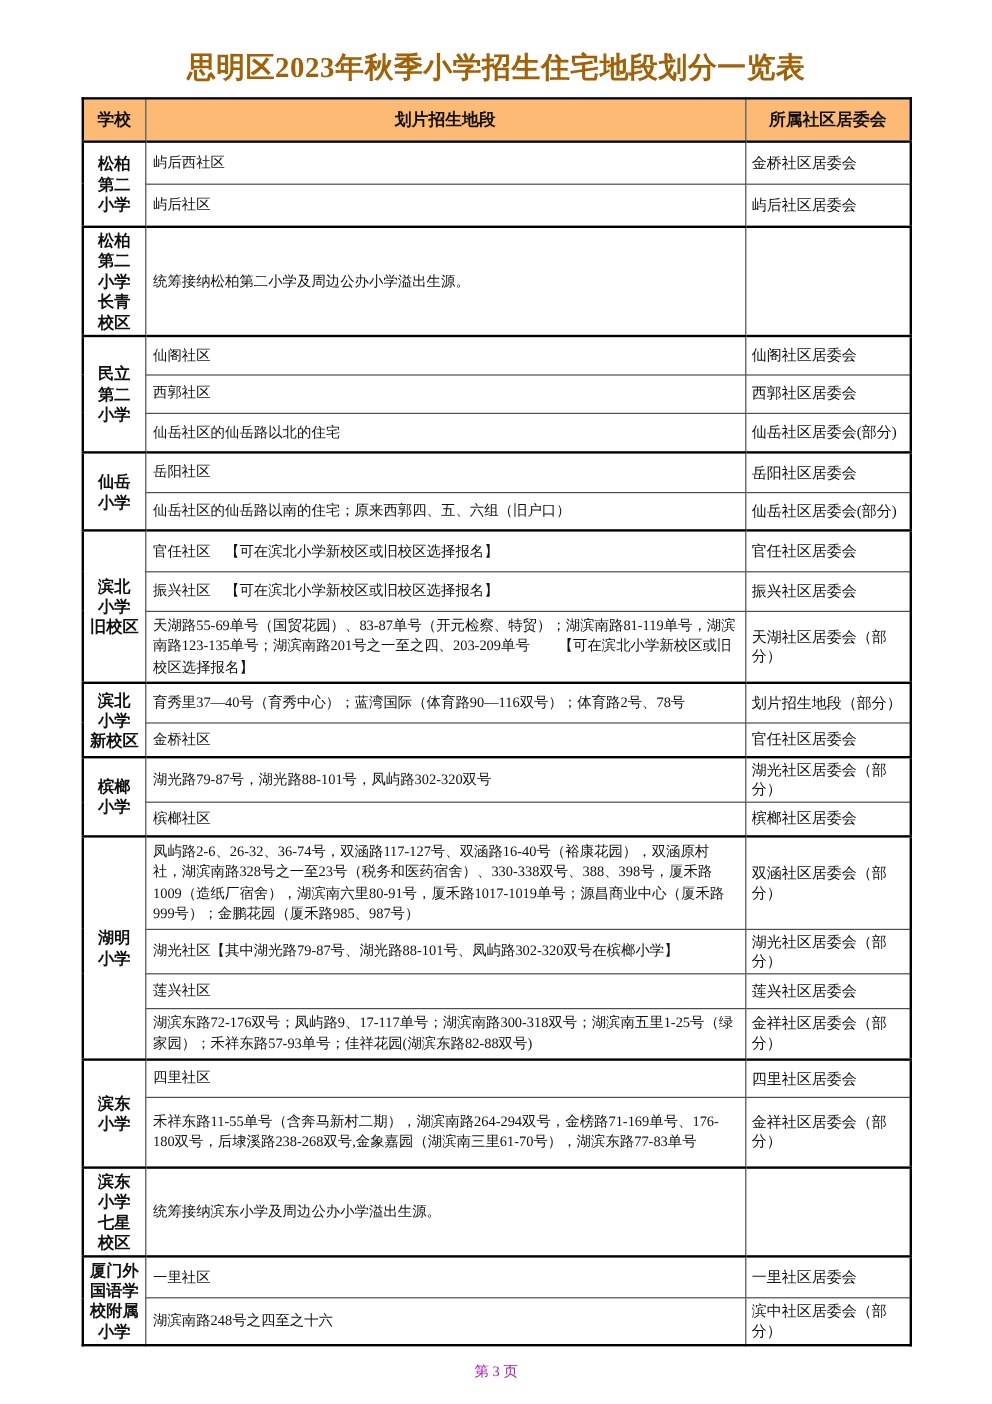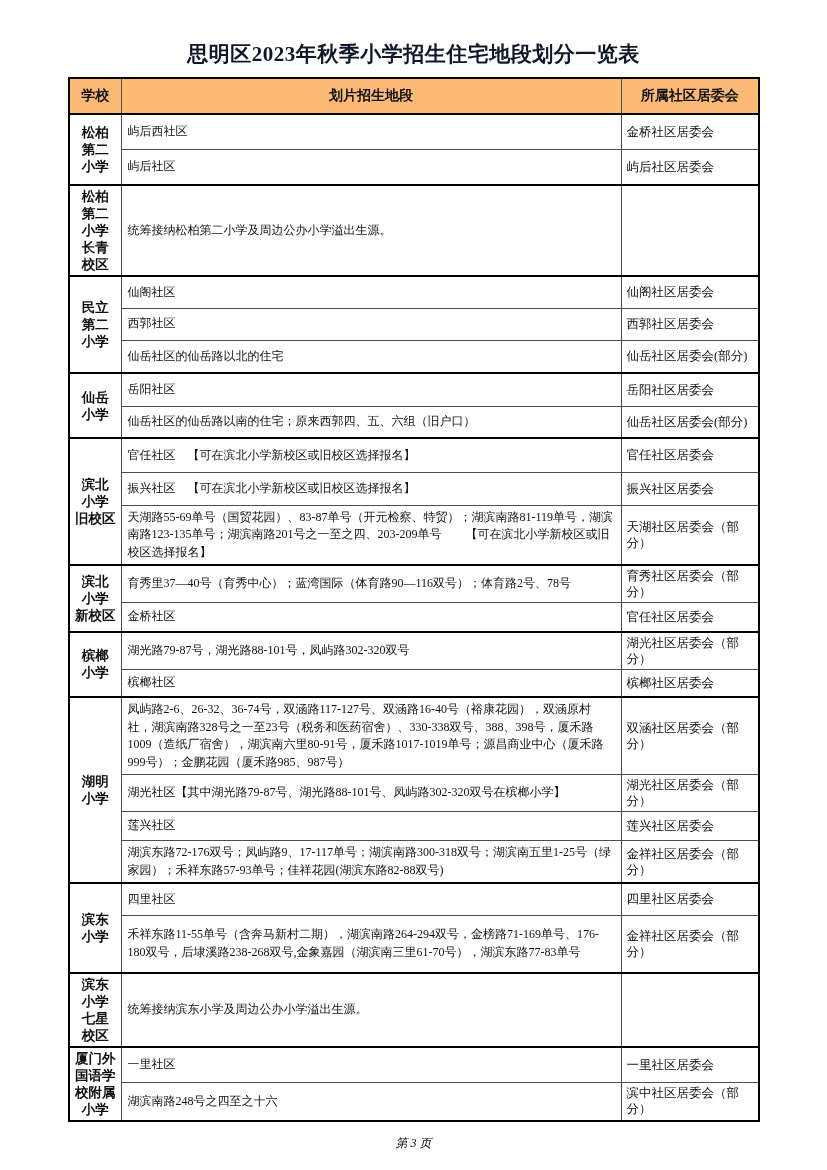--- a/index.html
+++ b/index.html
@@ -14,24 +14,24 @@
   .page {
     position: relative;
     width: 827px;
     height: 1170px;
     overflow: hidden;
   }
   .doc-title {
     margin: 0;
     padding-top: 40px;
     text-align: center;
-    font-size: 21px;
+    font-size: 24px;
     font-weight: bold;
     letter-spacing: 0.5px;
-    color: #0f172a;
+    color: #a16207;
   }
   table.district-table {
     border-collapse: collapse;
     table-layout: fixed;
     width: 690px;
     margin: 9px 0 0 68px;
     border: 2px solid #000000;
   }
   table.district-table col.c-school { width: 52px; }
   table.district-table col.c-area   { width: 500px; }
@@ -67,22 +67,21 @@
   td.comm {
     font-size: 12.5px;
     line-height: 16px;
     text-align: left;
     padding: 2px 2px 2px 5px;
   }
   .page-footer {
     text-align: center;
     font-size: 12px;
     margin-top: 13px;
-    color: #000000;
-    font-style: italic;
+    color: #a21caf;
   }
 </style>
 </head>
 <body>
 
 <div class="page">
 
   <div class="doc-title">思明区2023年秋季小学招生住宅地段划分一览表</div>
 
   <table class="district-table">
@@ -163,21 +162,21 @@
       <tr style="height:59px;">
         <td class="area">天湖路55-69单号（国贸花园）、83-87单号（开元检察、特贸）；湖滨南路81-119单号，湖滨南路123-135单号；湖滨南路201号之一至之四、203-209单号　　【可在滨北小学新校区或旧校区选择报名】</td>
         <td class="comm">天湖社区居委会（部分）</td>
       </tr>
 
       <tr class="gs" style="height:33px;">
         <td class="school" rowspan="2">滨北
 小学
 新校区</td>
         <td class="area">育秀里37—40号（育秀中心）；蓝湾国际（体育路90—116双号）；体育路2号、78号</td>
-        <td class="comm">育秀社区居委会（部分）</td>
+        <td class="comm">划片招生地段（部分）</td>
       </tr>
       <tr style="height:29px;">
         <td class="area">金桥社区</td>
         <td class="comm">官任社区居委会</td>
       </tr>
 
       <tr class="gs" style="height:30px;">
         <td class="school" rowspan="2">槟榔
 小学</td>
         <td class="area">湖光路79-87号，湖光路88-101号，凤屿路302-320双号</td>

